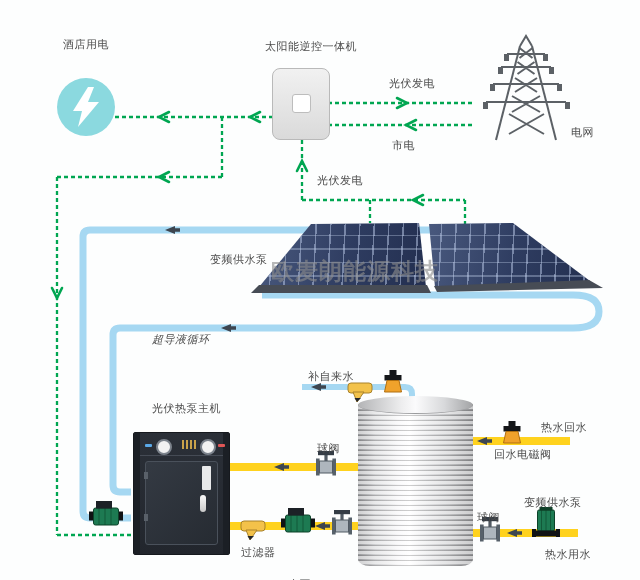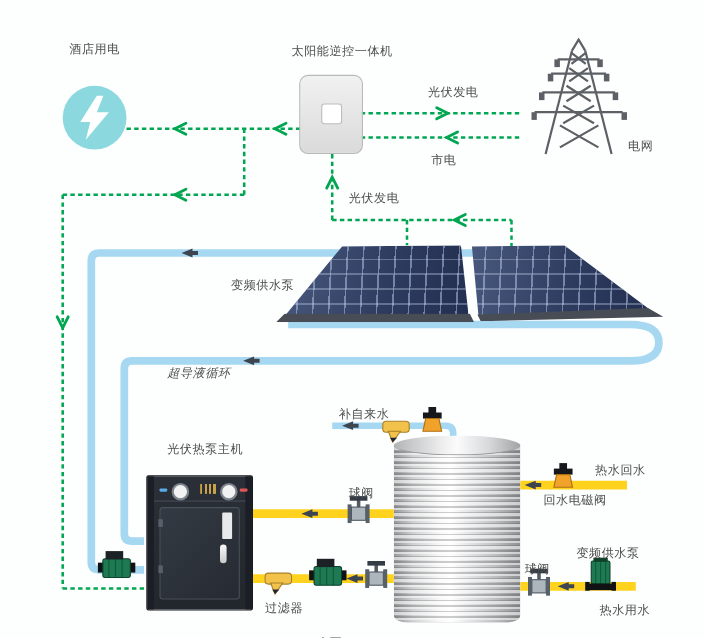--- a/index.html
+++ b/index.html
@@ -226,20 +226,21 @@
       <div class="gdash" style="left:78px;background:#e05656;"></div>
     </div>
     <div class="cab-door">
       <div class="hinge" style="top:10px;"></div>
       <div class="hinge" style="top:52px;"></div>
       <div class="door-sticker"></div>
       <div class="door-handle"></div>
     </div>
   </div>
 
+  <div class="wm">欧麦朗能源科技</div>
 
   <span class="lbl" style="left:63px;top:37px;">酒店用电</span>
   <span class="lbl" style="left:265px;top:39px;">太阳能逆控一体机</span>
   <span class="lbl" style="left:389px;top:76px;">光伏发电</span>
   <span class="lbl" style="left:392px;top:138px;">市电</span>
   <span class="lbl" style="left:571px;top:125px;">电网</span>
   <span class="lbl" style="left:317px;top:173px;">光伏发电</span>
   <span class="lbl" style="left:210px;top:252px;">变频供水泵</span>
   <span class="lbl" style="left:152px;top:332px;font-style:italic;">超导液循环</span>
   <span class="lbl" style="left:152px;top:401px;">光伏热泵主机</span>

